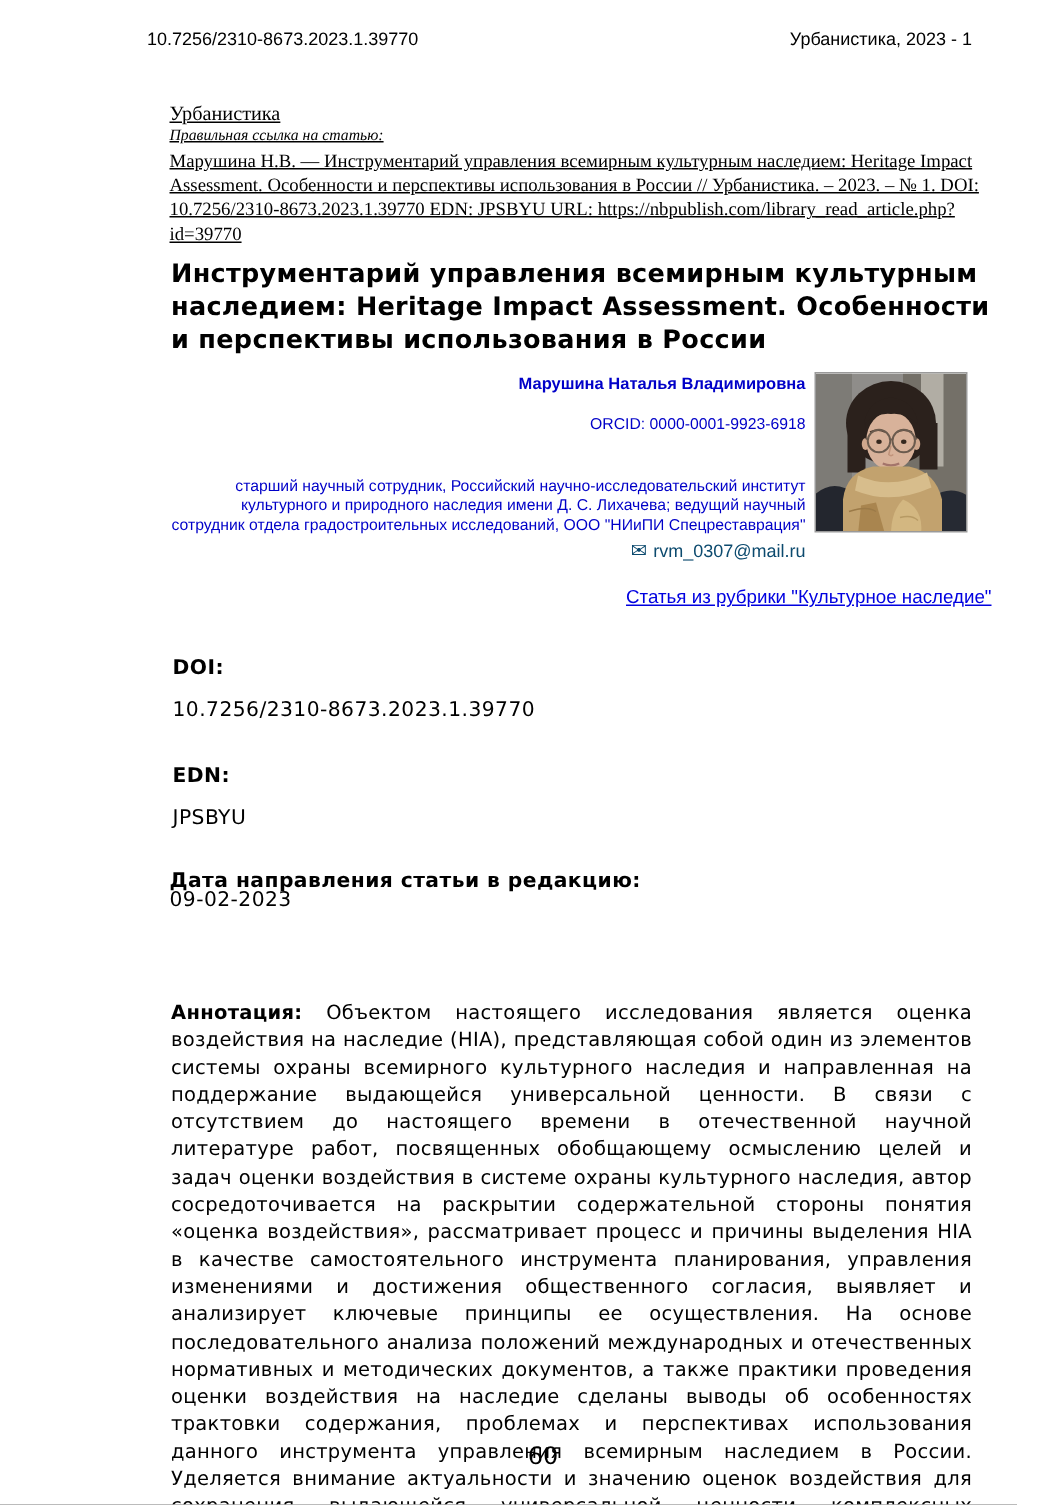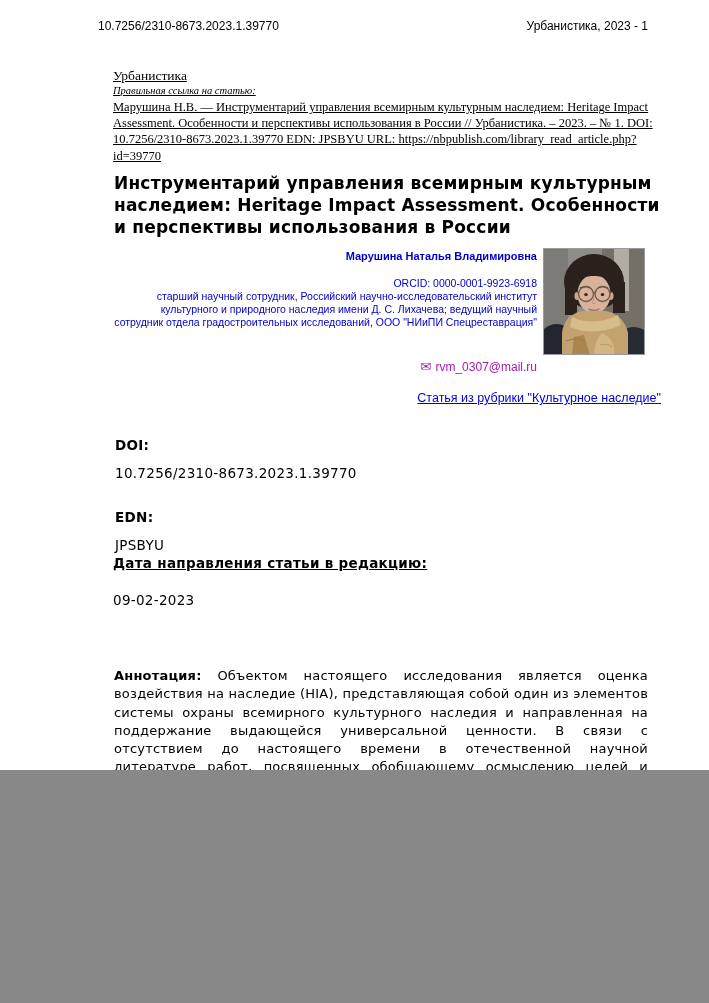--- a/index.html
+++ b/index.html
@@ -1,19 +1,19 @@
 <!DOCTYPE html>
 <html><head>
 <meta charset="utf-8">
 <style>
   * { margin:0; padding:0; box-sizing:border-box; }
   html,body { background:#888; }
   .page {
     position:relative;
-    width:709px; height:770px;
+    width:709px; height:1003px;
     margin:0 auto;
     background:#ffffff;
     overflow:hidden;
     color:#000;
   }
   .f-sans    { font-family:"Liberation Sans", sans-serif; }
   .f-serif   { font-family:"Liberation Serif", serif;text-decoration:underline; }
   .f-verdana { font-family:"DejaVu Sans", sans-serif; }
 
   .abs { position:absolute; }
@@ -33,54 +33,54 @@
   }
 
   .author-block {
     left:114px; top:250px; width:423px;
     text-align:right;
     color:#0000c8;
     font-size:10.5px; line-height:13px;
   }
   .author-name   { font-weight:bold; font-size:11px; }
   .author-orcid  { margin-top:14px; }
-  .author-affil  { margin-top:0; }
+  .author-affil  { margin-top:28px; }
   .author-addr   { margin-top:13px; }
 
   .photo-frame {
     left:543px; top:248px; width:102px; height:107px;
     border:1px solid #9a9a9a;
     overflow:hidden;
   }
   .photo-frame svg { display:block; }
 
   .email-row {
     top:359px; right:172px;
     font-size:12px;
-    color:#a21caf;
+    color:#0c4a6e;
     white-space:nowrap;
   }
   .email-row .env { font-size:13px; margin-right:4px; }
 
   .rubric-link {
     top:391px; right:48px;
     font-size:12.5px;
     color:#0000e0;
     text-decoration:underline;
     white-space:nowrap;
     cursor:pointer;
   }
 
   .meta-label { left:115px; font-size:13.5px; font-weight:bold; letter-spacing:0.3px; }
   .meta-value { left:115px; font-size:13.5px; letter-spacing:0.3px; }
   .doi-label  { top:437px; }
   .doi-value  { top:465px; }
   .edn-label  { top:509px; }
   .edn-value  { top:537px; }
-  .date-label { left:113px; top:555px;text-decoration:underline; }
+  .date-label { left:113px; top:579px; }
   .date-value { left:113px; top:592px;text-align:center; }
 
   .abstract {
     left:114px; top:667px; width:534px;
     font-size:13px; line-height:18.3px;
     text-align:justify;
     letter-spacing:0.2px;
   }
   .abstract .abstract-label { font-weight:bold; }
 

